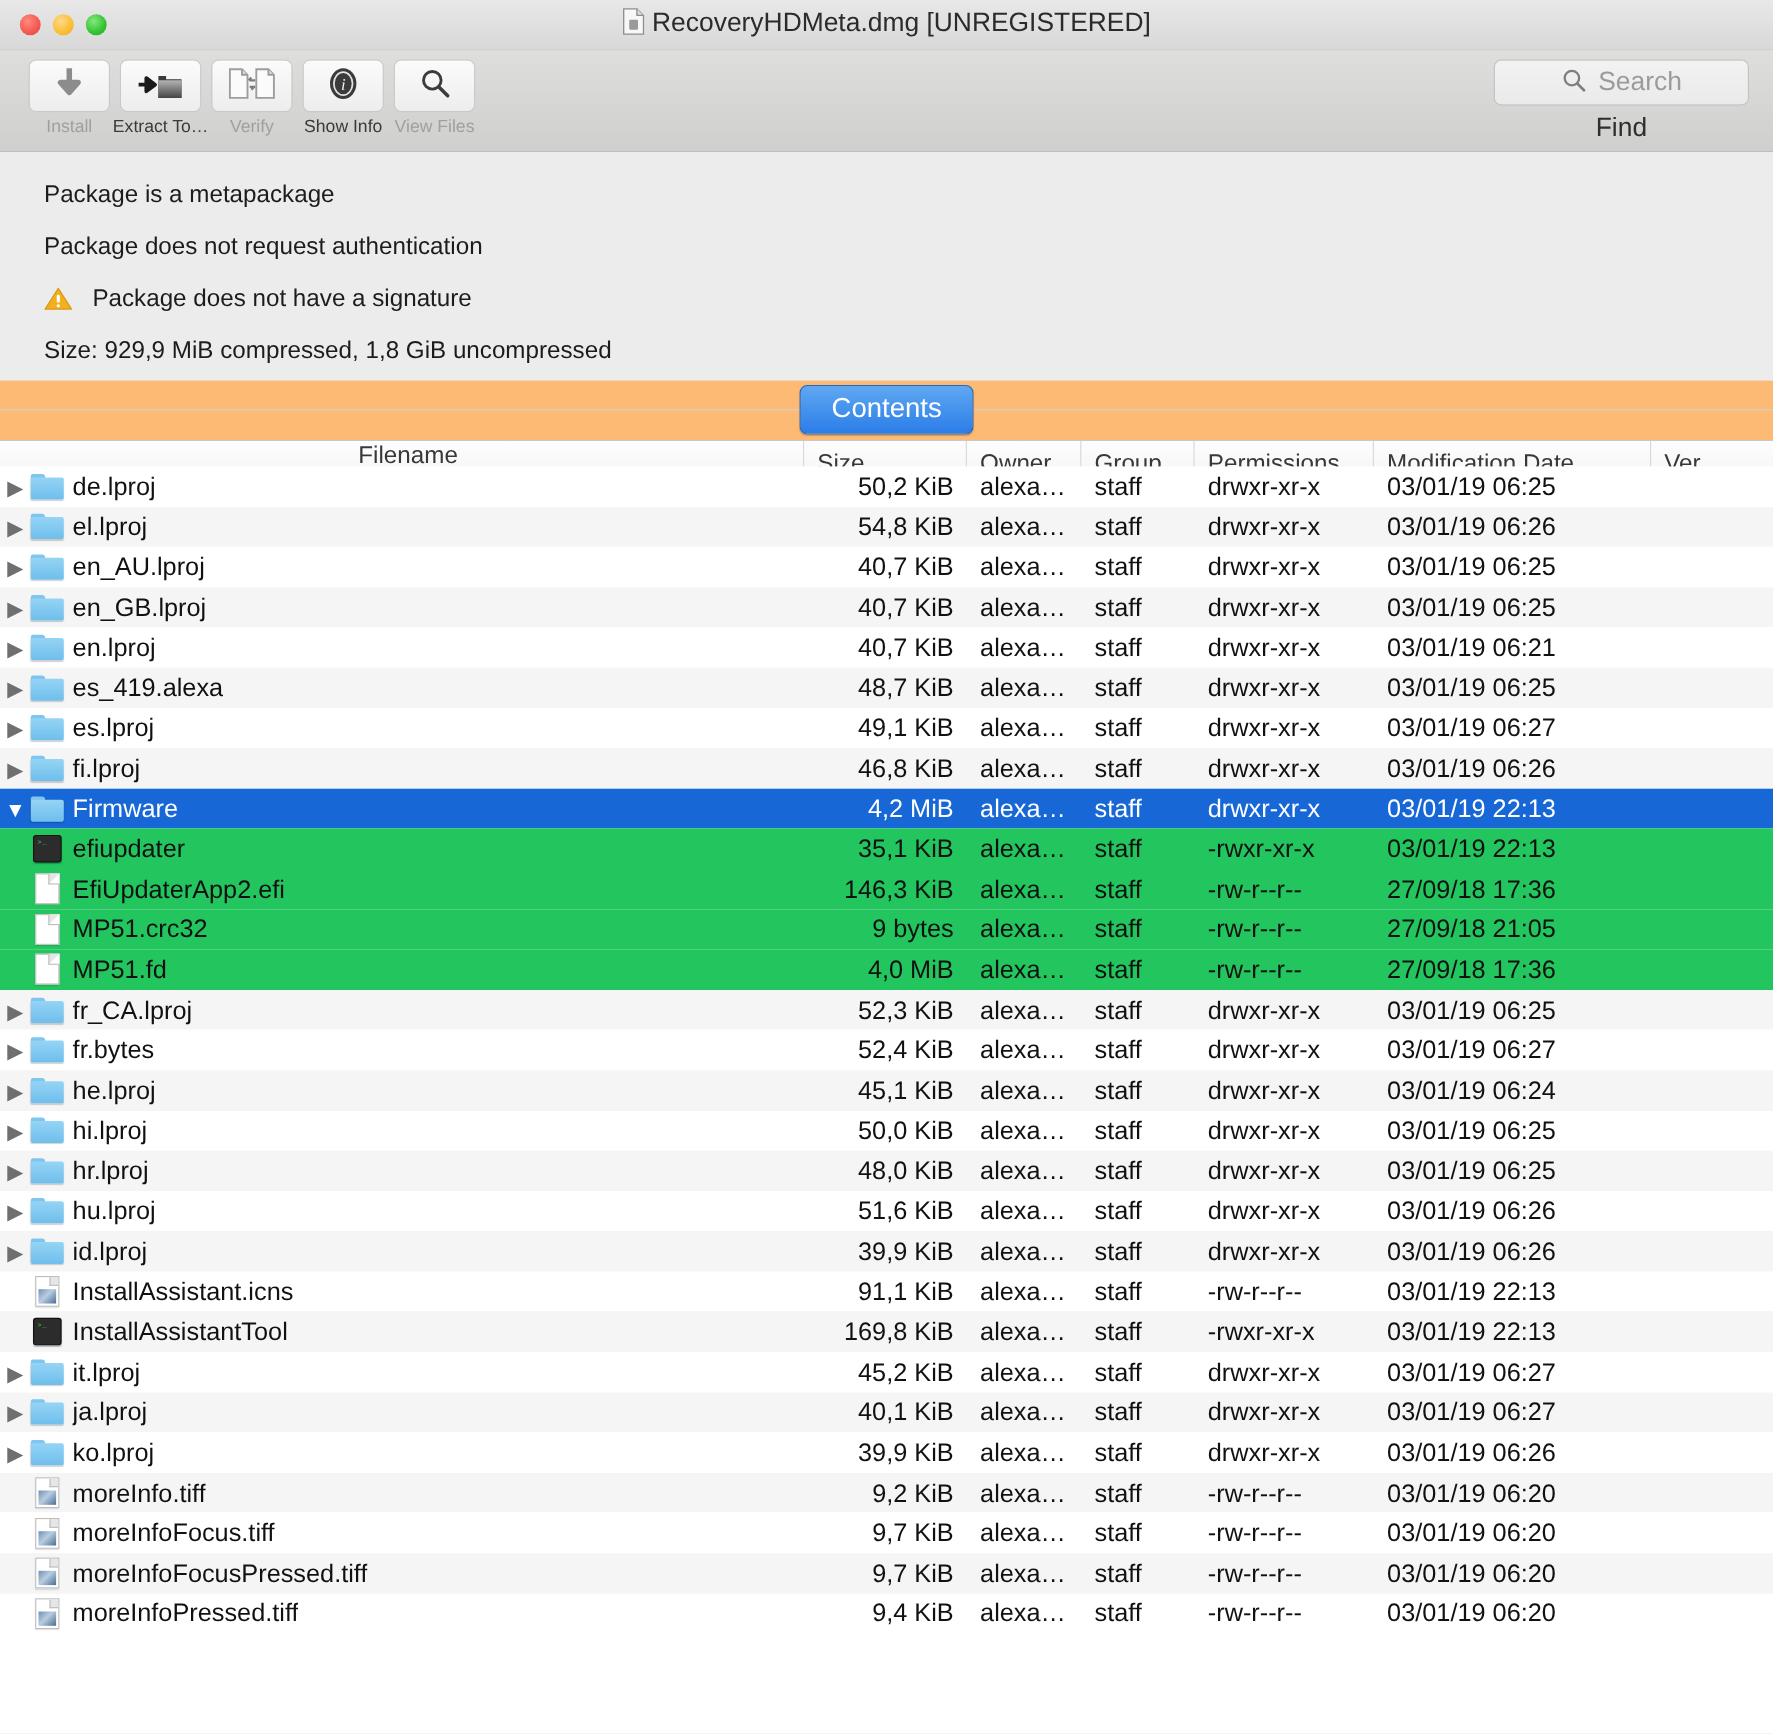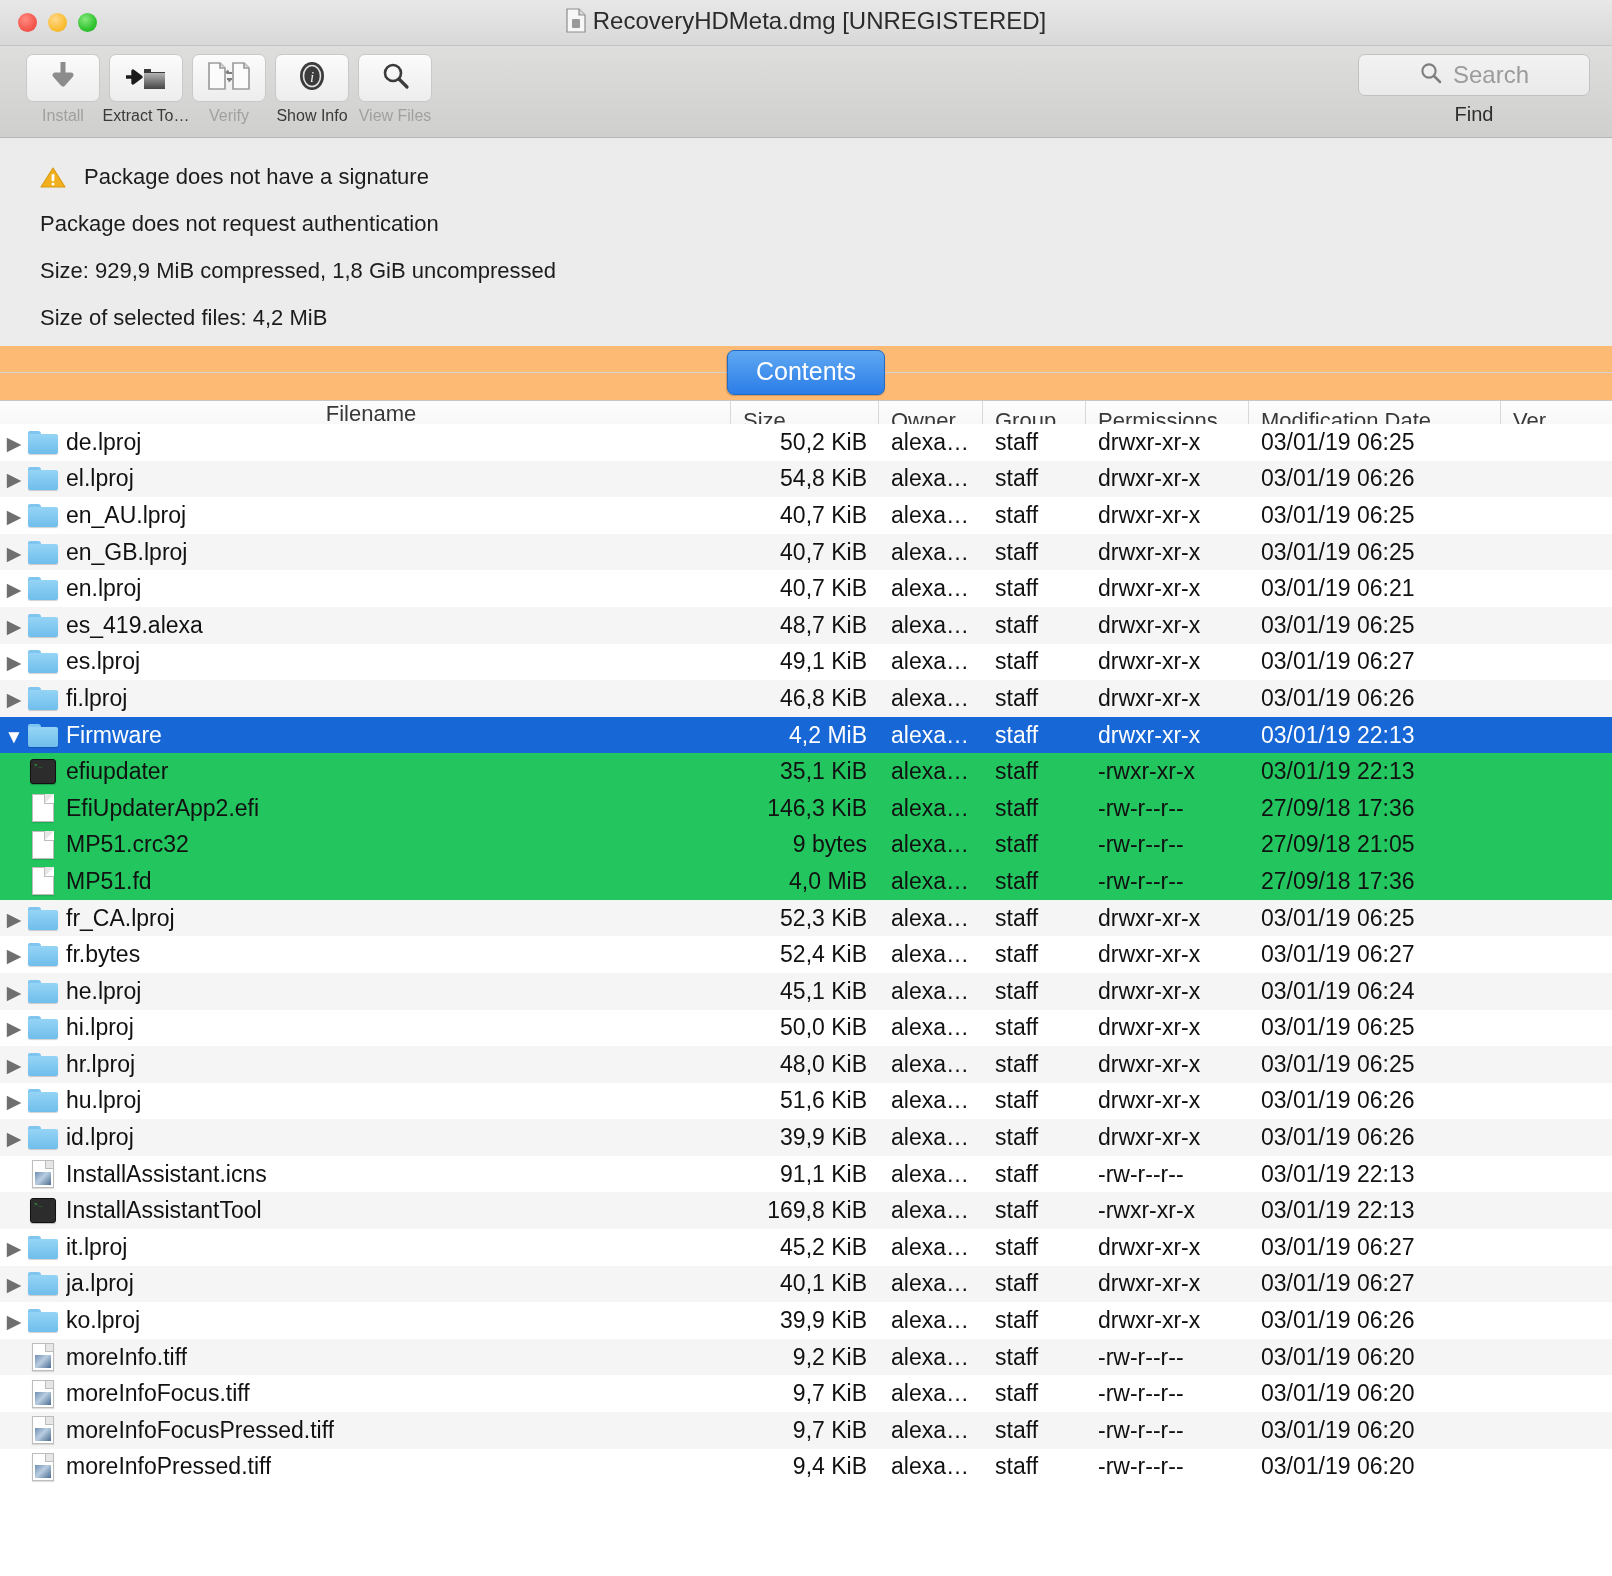--- a/index.html
+++ b/index.html
@@ -99,21 +99,21 @@
     align-items: center;
     justify-content: center;
     gap: 10px;
   }
   .search-field .ph {
     font-size: 24px;
     color: #9b9b9b;
   }
   .find-label {
     margin-top: 7px;
-    font-size: 20px;
+    font-size: 24px;
     color: #2e2e2e;
   }
 
   
   .info {
     background: #ececec;
     padding: 26px 0 0 40px;
     height: 208px;
   }
   .info-line {
@@ -435,31 +435,34 @@
         </svg>
       </span>
       <span class="ph">Search</span>
     </div>
     <div class="find-label">Find</div>
   </div>
 </div>
 
 <div class="info">
   <div class="info-line">
+    <span>Package is a metapackage</span>
+  </div>
+  <div class="info-line">
+    <span>Package does not request authentication</span>
+  </div>
+  <div class="info-line">
     <span class="warn-ico">
       <svg width="26" height="23" viewBox="0 0 26 23">
         <path d="M13 2 L25 21 H1 Z" fill="#f2b01e" stroke="#d89a11" stroke-width="1.1" stroke-linejoin="round"></path>
         <rect x="11.6" y="8" width="2.8" height="7.2" rx="1.3" fill="#ffffff"></rect>
         <circle cx="13" cy="18" r="1.5" fill="#ffffff"></circle>
       </svg>
     </span>
     <span>Package does not have a signature</span>
-  </div>
-  <div class="info-line">
-    <span>Package does not request authentication</span>
   </div>
   <div class="info-line">
     <span>Size: 929,9 MiB compressed, 1,8 GiB uncompressed</span>
   </div>
   <div class="info-line">
     <span>Size of selected files: 4,2 MiB</span>
   </div>
 </div>
 
 <div class="tabrow">

